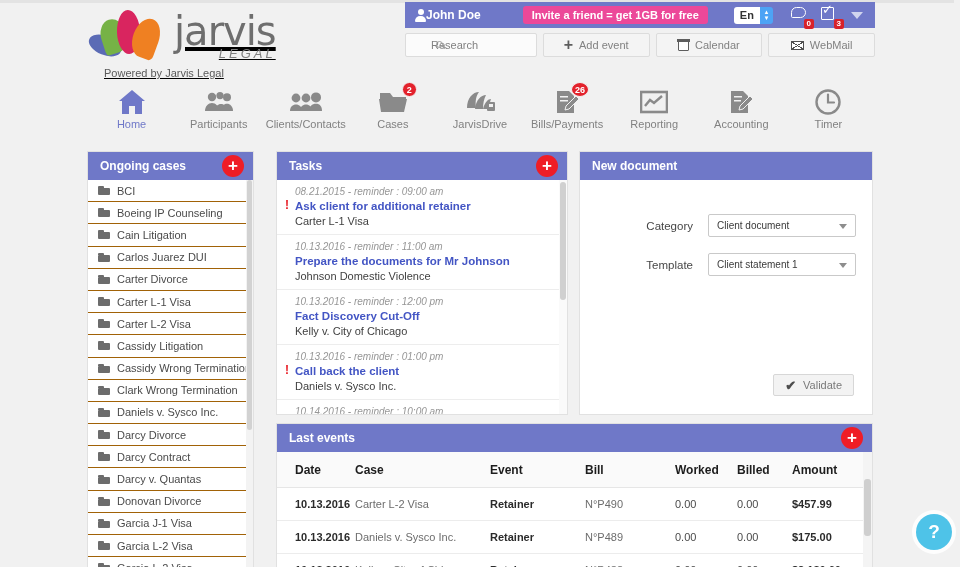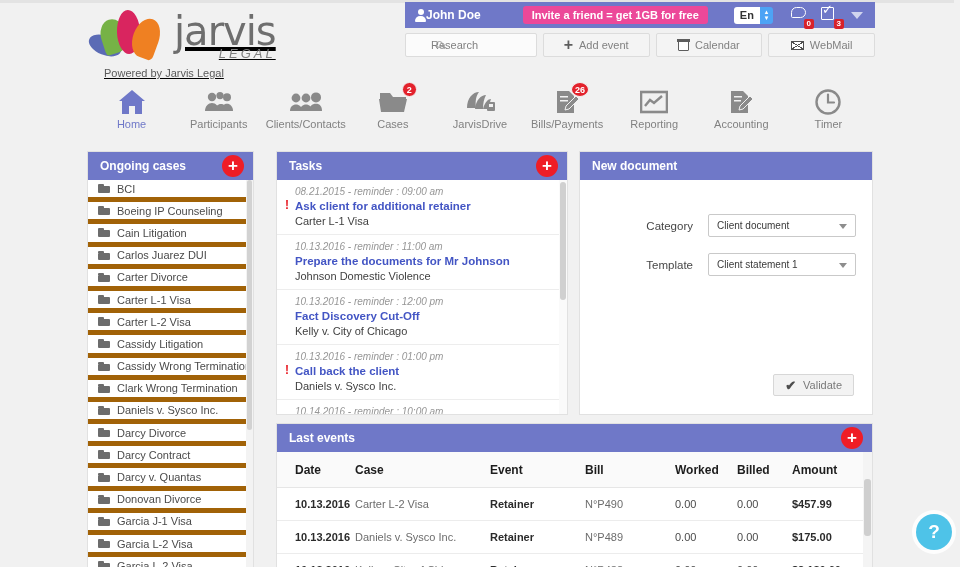--- a/index.html
+++ b/index.html
@@ -99,21 +99,21 @@
   .add-fab {
     position:absolute; right:9px; top:50%; transform:translateY(-50%);
     width:22px; height:22px; border-radius:50%; background:#ef1d26; color:#fff;
     display:flex; align-items:center; justify-content:center; font-size:17px; font-weight:bold; line-height:16px;
   }
 
   
   #cases-panel { left:88px; top:152px; width:165px; height:415px; }
   .case-row {
     height:22.2px; display:flex; align-items:center; gap:7px; padding-left:10px;
-    border-bottom:5px solid #a16207; font-size:11px; color:#4a4a4a; background:#fff;
+    border-bottom:1px solid #a16207; font-size:11px; color:#4a4a4a; background:#fff;
   }
   .folder-ico { width:12px; height:9px; position:relative; flex:none; }
   .folder-ico::before{content:"";position:absolute;left:0;top:0;width:6px;height:2.5px;background:#6c6c6c;border-radius:1px 1px 0 0;}
   .folder-ico::after{content:"";position:absolute;left:0;top:2px;width:12px;height:7px;background:#6c6c6c;border-radius:1px;}
   .cases-scrollbar { position:absolute; right:0; top:28px; width:7px; height:387px; background:#f3f3f3; }
   .cases-thumb { position:absolute; left:1px; top:0; width:5px; height:250px; background:#d2d2d2; border-radius:3px; }
 
   
   #tasks-panel { left:277px; top:152px; width:290px; height:262px; }
   .task-scroll { height:234px; overflow:hidden; position:relative; }

